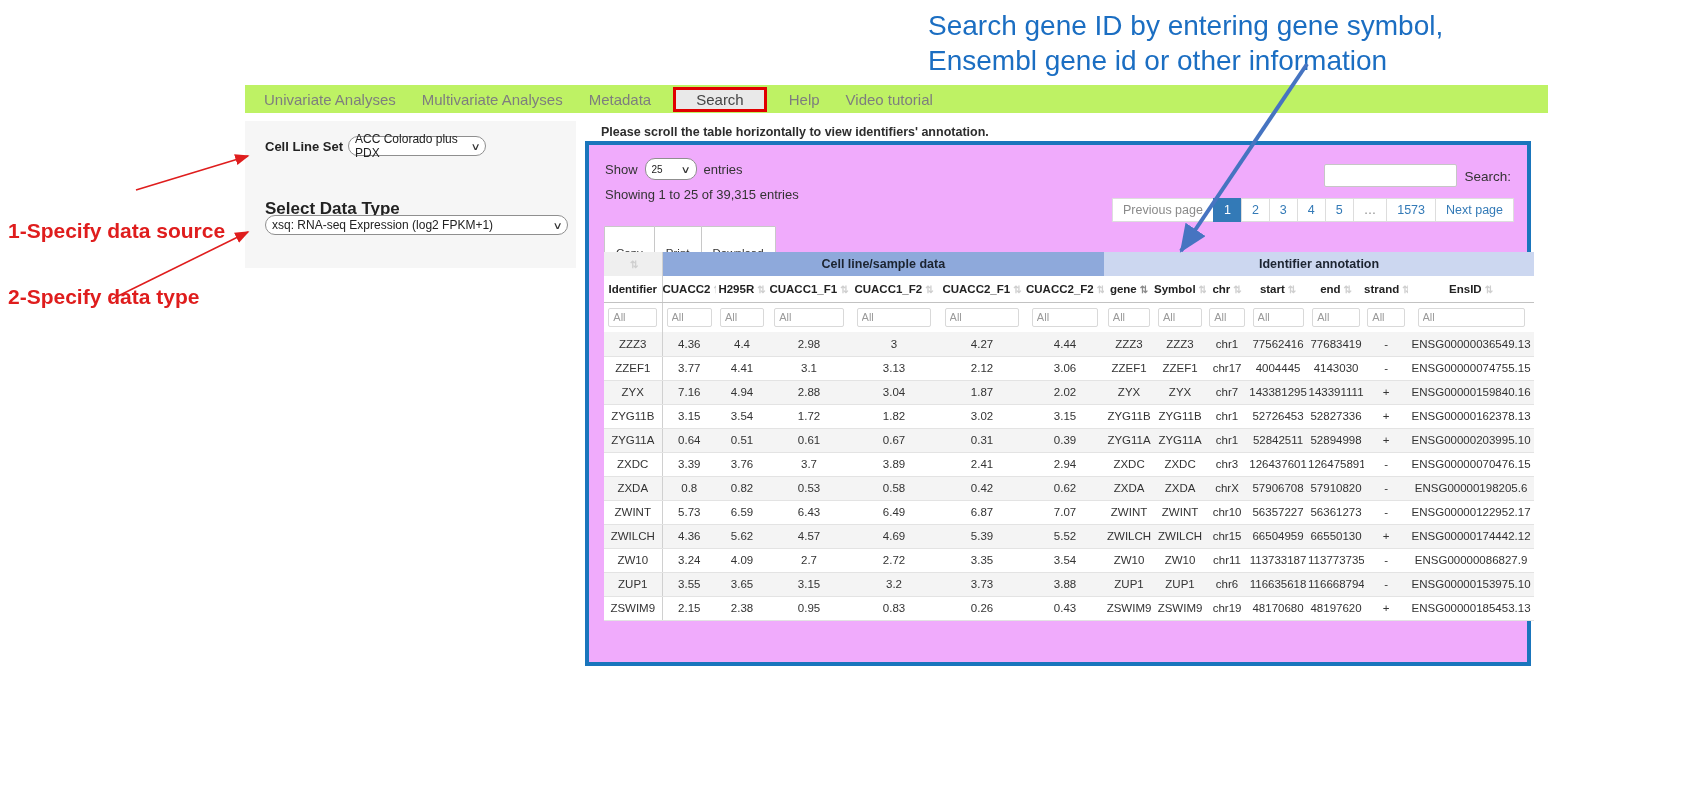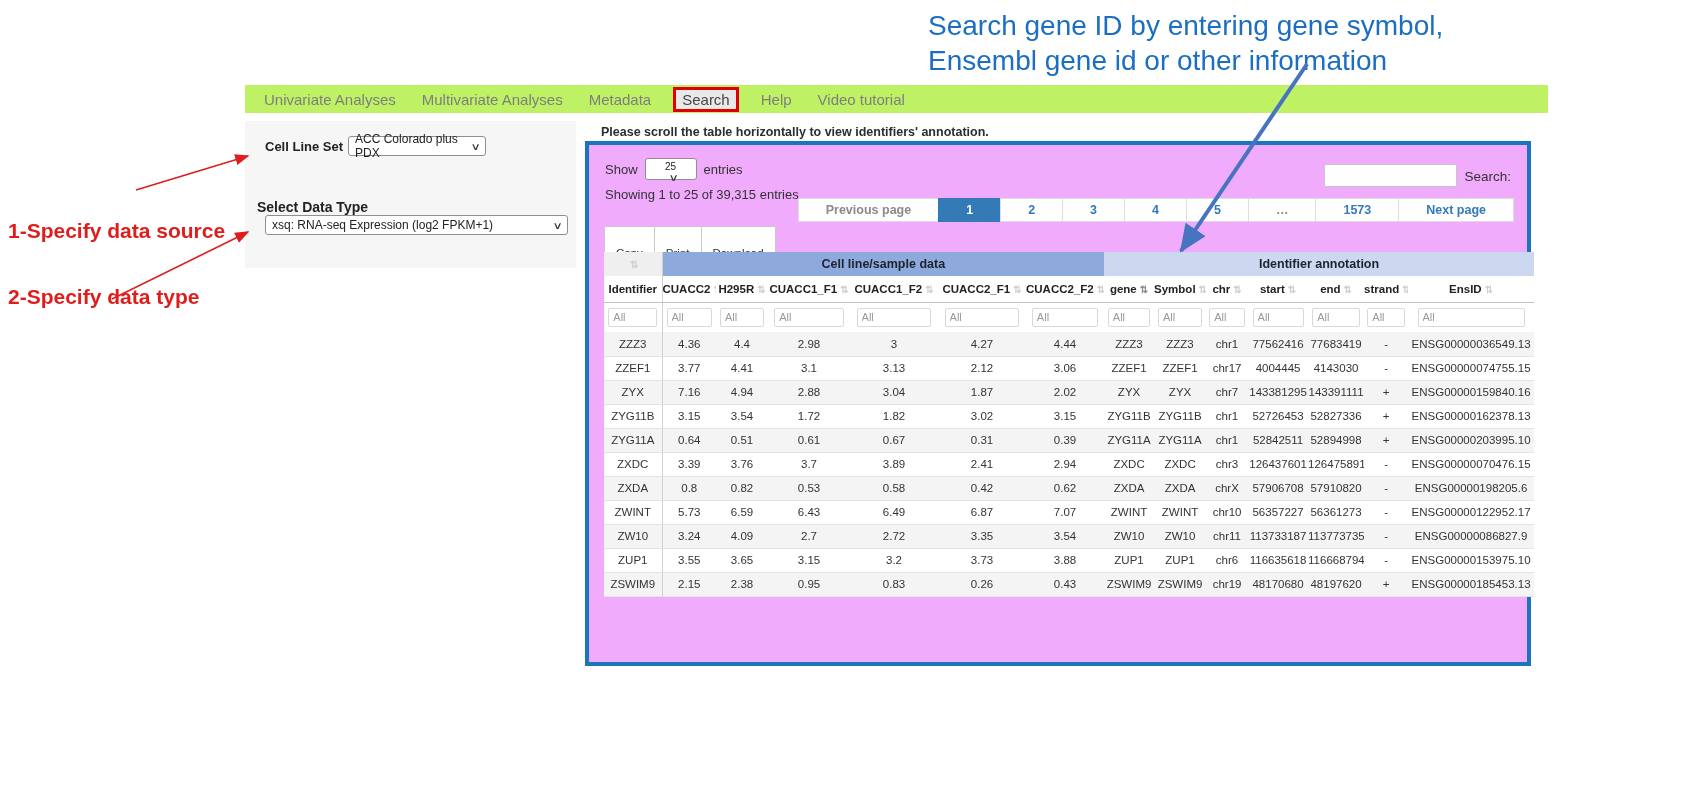--- a/index.html
+++ b/index.html
@@ -10,44 +10,44 @@
 
   
   .blue-note { position:absolute; left:928px; top:8px; width:640px; font-size:28px; line-height:35px; font-weight:normal; color:#1b6ec2; z-index:4; }
   .step-note { position:absolute; left:8px; font-size:21px; font-weight:bold; color:#df1d1d; z-index:4; }
   .step1 { top:183px;margin-top:36px; }
   .step2 { top:285px; }
 
   
   .navbar { position:absolute; left:245px; top:85px; width:1303px; height:28px; background:#bef264; display:flex; align-items:center; padding-left:6px; z-index:2; }
   .nav-item { font-size:15px; color:#7e7e7e; margin:0 13px; cursor:pointer; white-space:nowrap; }
-  .nav-item.active { color:#454545; background:#e9e9e9; border:3px solid #e00000; padding:1px 6px; margin:0 9px; }
+  .nav-item.active { color:#454545; background:#e9e9e9; border:3px solid #e00000; padding:1px 20px; margin:0 9px; }
 
   
   .panel { position:absolute; left:245px; top:121px; width:331px; height:147px; background:#f6f6f6; z-index:1; }
   .panel .row1 { position:absolute; left:20px; top:15px; display:flex; align-items:center; }
   .lbl { font-size:13px; font-weight:bold; color:#222; }
-  .fake-select { background:#fff; border:1px solid #8f8f8f; border-radius:3px; font-size:12px; color:#222; display:inline-flex; align-items:center; justify-content:space-between; padding:2px 6px; cursor:pointer; }
+  .fake-select { background:#fff; border:1px solid #8f8f8f; border-radius:10px; font-size:12px; color:#222; display:inline-flex; align-items:center; justify-content:space-between; padding:2px 6px; cursor:pointer; }
   .sel-cellline { margin-left:5px; width:138px; height:20px; }
-  .lbl2 { position:absolute; left:12px; top:78px; font-size:14px; font-weight:bold; color:#222; }
+  .lbl2 { position:absolute; left:20px; top:78px; font-size:17px; font-weight:bold; color:#222; }
   .sel-datatype { position:absolute; left:20px; top:94px; width:303px; height:20px; }
   .chev { font-size:10px; color:#333; margin-left:6px; transform:scaleX(1.4); }
 
   
   .scroll-note { position:absolute; left:601px; top:125px; font-size:12.5px; font-weight:bold; color:#2d2d2d; }
 
   
   .tcontainer { position:absolute; left:585px; top:141px; width:946px; height:525px; border:4px solid #1a75bc; background:#f0abfc; z-index:1; }
   .show-row { position:absolute; left:16px; top:13px; display:flex; align-items:center; font-size:13px; color:#333; }
-  .sel-entries { width:52px; height:22px; margin:0 7px; font-size:10px;flex-direction:column; }
+  .sel-entries { width:52px; height:22px; margin:0 7px; font-size:10px; }
   .showing-text { position:absolute; left:16px; top:42px; font-size:13px; color:#333; }
   .search-input { position:absolute; right:70px; top:19px; width:133px; height:23px; border:1px solid #c6c6c6; border-radius:2px; font-size:12px; padding:0 5px; }
   .search-lbl { position:absolute; right:16px; top:24px; font-size:13.5px; color:#333; }
   .pagination { position:absolute; right:13px; top:53px; display:flex; font-size:12.5px; }
-  .pg-btn { border:1px solid #ddd; background:#fff; color:#337ab7; padding:4px 27px; margin-left:-1px; cursor:pointer; white-space:nowrap;font-weight:bold; }
+  .pg-btn { border:1px solid #ddd; background:#fff; color:#337ab7; padding:4px 10px; margin-left:-1px; cursor:pointer; white-space:nowrap; }
   .pg-btn.pg-prev { color:#8a8a8a; }
   .pg-btn.pg-dots { color:#8a8a8a; cursor:default; }
   .pg-btn.pg-active { background:#337ab7; border-color:#337ab7; color:#fff; }
   .btn-group { position:absolute; left:16px; top:81px; display:flex; }
   .exp-btn { border:1px solid #c8c8c8; background:#fff; color:#333; font-size:11.5px; padding:20px 11px; margin-left:-1px; cursor:pointer; border-radius:1px; }
 
   
   table.dt { position:absolute; left:15px; top:107px; width:930px; border-collapse:collapse; table-layout:fixed; }
   table.dt th, table.dt td { font-size:11.5px; text-align:center; overflow:hidden; white-space:nowrap; }
   tr.grp th { height:24px; font-size:12.5px; font-weight:bold; }
@@ -322,20 +322,36 @@
           <td>7.07</td>
           <td>ZWINT</td>
           <td>ZWINT</td>
           <td>chr10</td>
           <td>56357227</td>
           <td>56361273</td>
           <td>-</td>
           <td>ENSG00000122952.17</td>
         </tr>
         <tr class="data-row">
+          <td class="first-col">ZWILCH</td>
+          <td>4.36</td>
+          <td>5.62</td>
+          <td>4.57</td>
+          <td>4.69</td>
+          <td>5.39</td>
+          <td>5.52</td>
+          <td>ZWILCH</td>
+          <td>ZWILCH</td>
+          <td>chr15</td>
+          <td>66504959</td>
+          <td>66550130</td>
+          <td>+</td>
+          <td>ENSG00000174442.12</td>
+        </tr>
+        <tr class="data-row">
           <td class="first-col">ZW10</td>
           <td>3.24</td>
           <td>4.09</td>
           <td>2.7</td>
           <td>2.72</td>
           <td>3.35</td>
           <td>3.54</td>
           <td>ZW10</td>
           <td>ZW10</td>
           <td>chr11</td>

